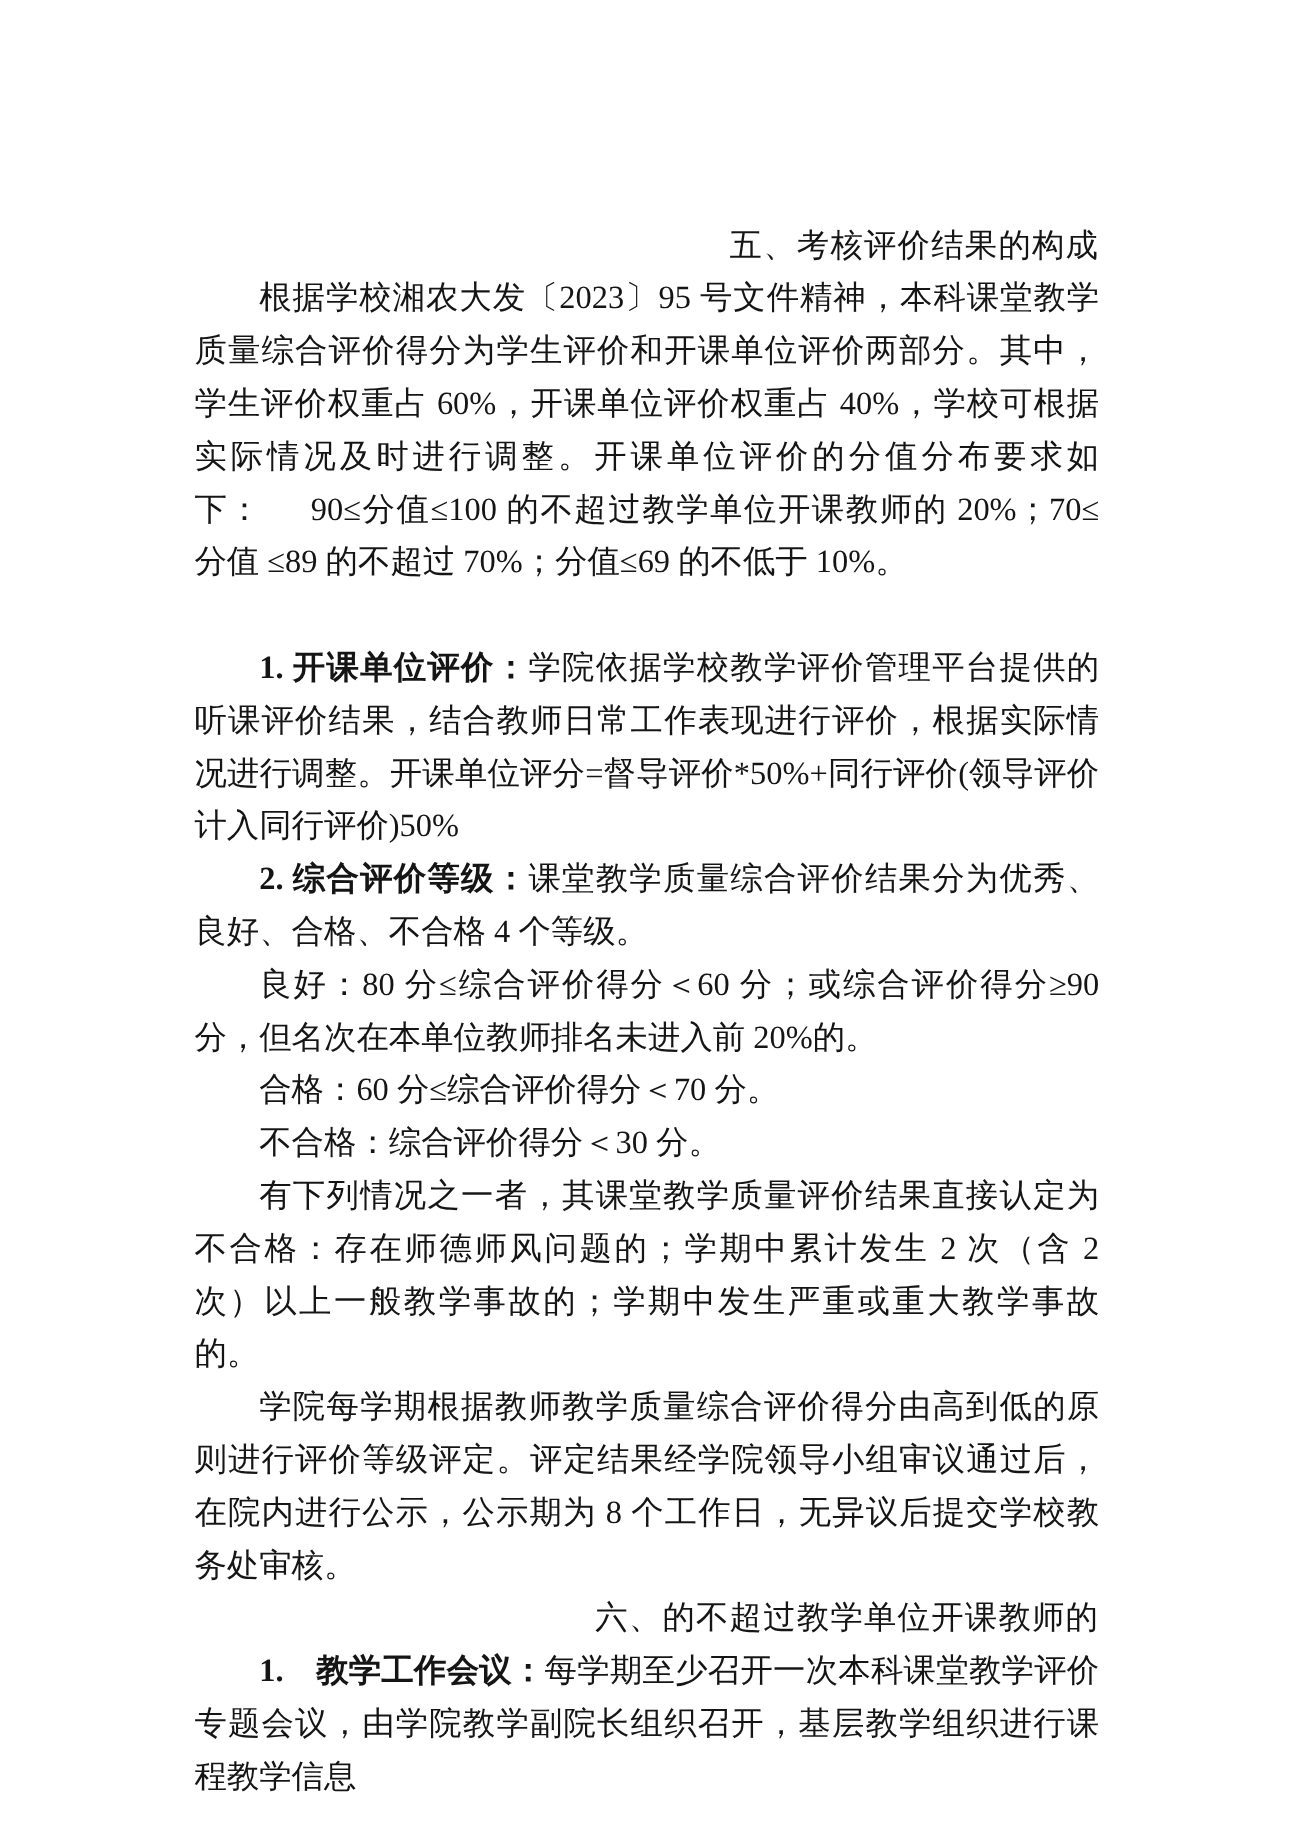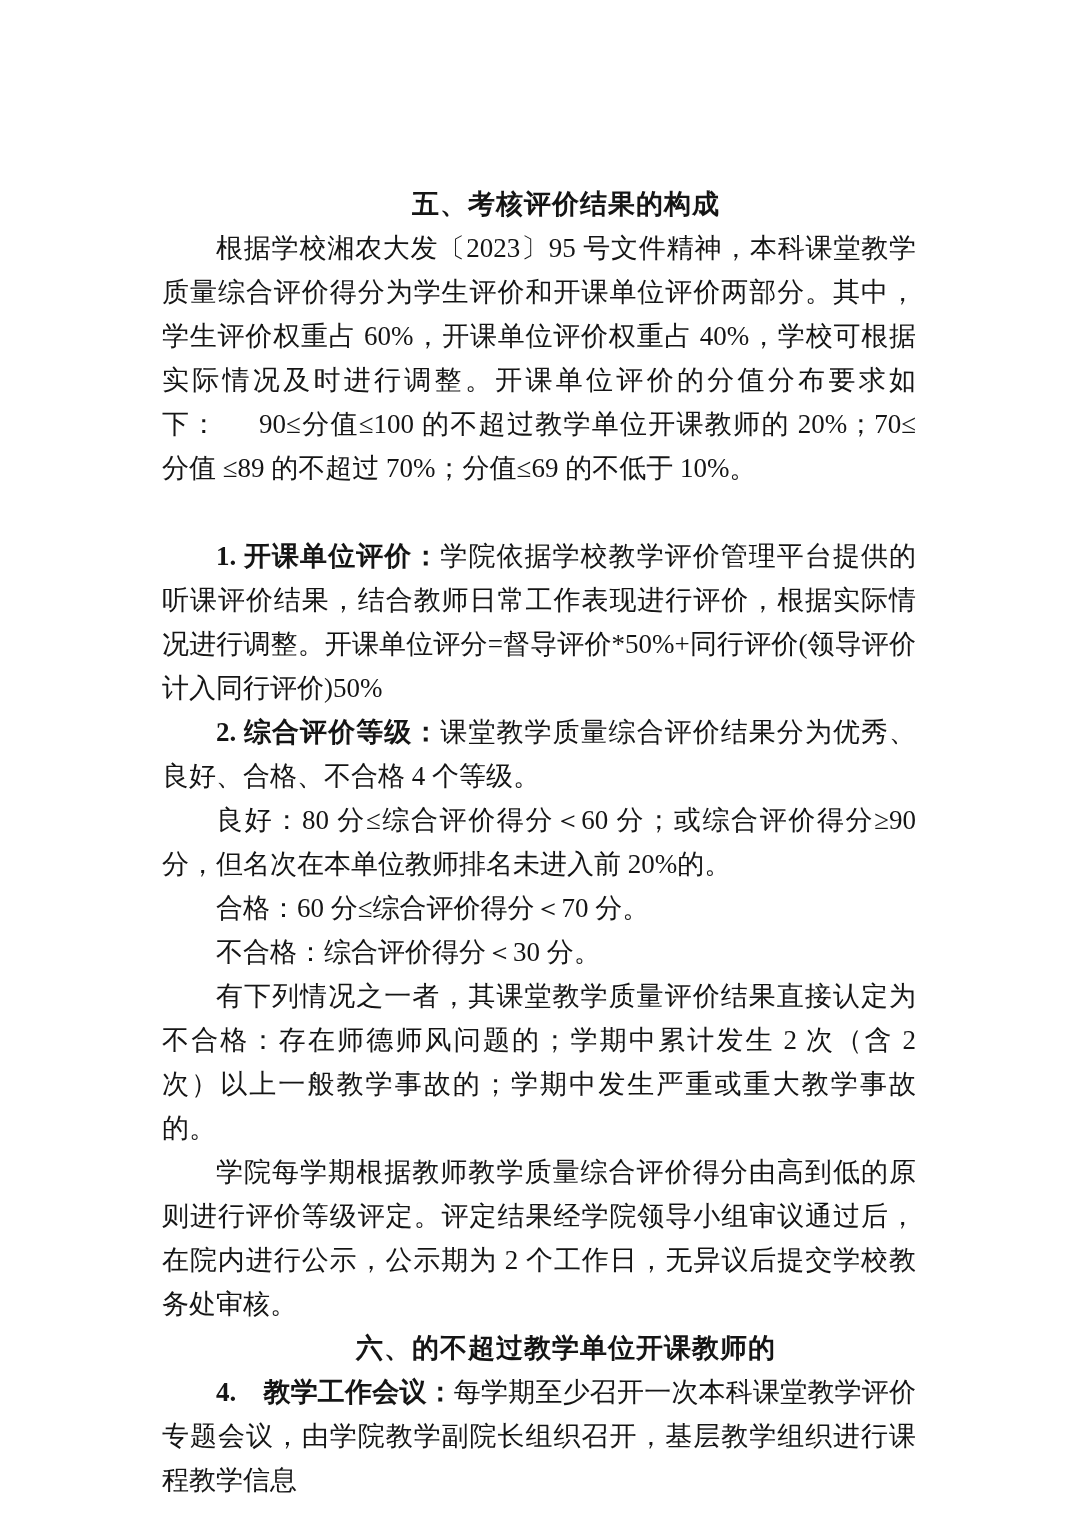--- a/index.html
+++ b/index.html
@@ -17,23 +17,23 @@
     left: 162px;
     top: 182px;
     width: 754px;
     font-size: 27px;
     line-height: 44px;
     text-align: justify;
   }
   .heading {
     margin: 0;
     font-size: 27px;
-    font-weight: 700;
+    font-weight: 400;
     text-indent: 2em;
-    text-align: center;
+    text-align: right;
     letter-spacing: 1px;
   }
   .para {
     margin: 0;
     text-indent: 2em;
   }
   .para .lead { font-weight: 700; }
   .blank-line { height: 44px; }
 </style>
 </head>
@@ -54,20 +54,20 @@
 
 
     <p class="para"><span>良好：80 分≤综合评价得分＜60 分；或综合评价得分≥90 分，但名次在本单位教师排名未进入前 20%的。</span></p>
 
     <p class="para"><span>合格：60 分≤综合评价得分＜70 分。</span></p>
 
     <p class="para"><span>不合格：综合评价得分＜30 分。</span></p>
 
     <p class="para"><span>有下列情况之一者，其课堂教学质量评价结果直接认定为不合格：存在师德师风问题的；学期中累计发生 2 次（含 2 次）以上一般教学事故的；学期中发生严重或重大教学事故的。</span></p>
 
-    <p class="para"><span>学院每学期根据教师教学质量综合评价得分由高到低的原则进行评价等级评定。评定结果经学院领导小组审议通过后，在院内进行公示，公示期为 2 个工作日，无异议后提交学校教务处审核。</span></p>
+    <p class="para"><span>学院每学期根据教师教学质量综合评价得分由高到低的原则进行评价等级评定。评定结果经学院领导小组审议通过后，在院内进行公示，公示期为 8 个工作日，无异议后提交学校教务处审核。</span></p>
 
     <h2 class="heading">六、的不超过教学单位开课教师的</h2>
 
-    <p class="para"><b class="lead">4. 教学工作会议：</b><span>每学期至少召开一次本科课堂教学评价专题会议，由学院教学副院长组织召开，基层教学组织进行课程教学信息</span></p>
+    <p class="para"><b class="lead">1. 教学工作会议：</b><span>每学期至少召开一次本科课堂教学评价专题会议，由学院教学副院长组织召开，基层教学组织进行课程教学信息</span></p>
 
   </div>
 </div>
 
 </body></html>

